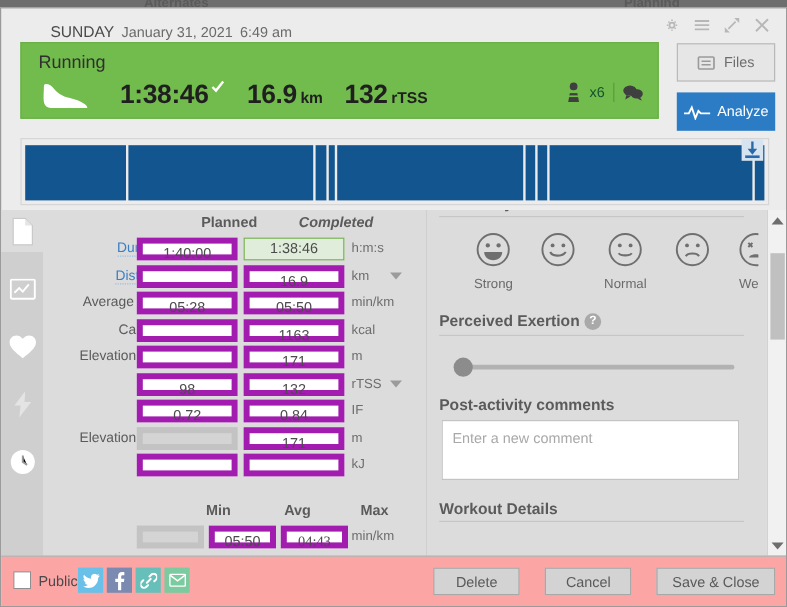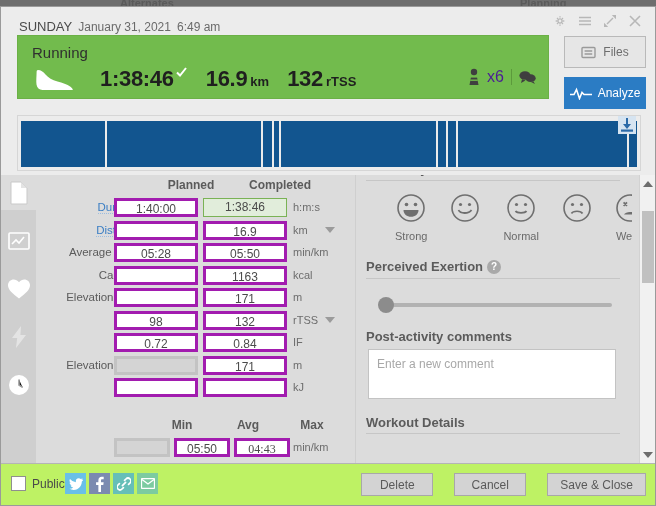--- a/index.html
+++ b/index.html
@@ -13,20 +13,21 @@
 
   
   .backdrop{position:absolute;inset:0;background:#6e6e6e;}
   .bg-tab{position:absolute;top:-3px;font-size:11px;font-weight:bold;color:#5a5a5a;}
 
   
   .modal{
     position:absolute;left:0;top:6px;width:656px;height:500px;
     background:#ececec;border:1px solid #9a9a9a;
     box-sizing:border-box;
+    padding-left:23px;
   }
 
   
   .hdr{position:relative;height:30px;}
   .hdr-date{position:absolute;left:18px;top:12px;font-size:13px;color:#4a4a4a;}
   .hdr-date .dow{font-size:13px;color:#4a4a4a;}
   .hdr-date .dt{font-size:12px;color:#6a6a6a;margin-left:6px;}
   .hdr-date .tm{font-size:12px;color:#6a6a6a;margin-left:6px;}
   .win-ctrls{position:absolute;right:12px;top:6px;display:flex;align-items:center;gap:9px;}
   .win-ctrls .ic{width:16px;height:16px;display:block;opacity:.55;}
@@ -38,21 +39,21 @@
     border:1px solid #6bb046;position:relative;
   }
   .sum-title{position:absolute;left:14px;top:8px;font-size:15px;color:#2f2f2f;}
   .shoe{position:absolute;left:16px;top:30px;width:54px;height:26px;}
   .sum-stats{position:absolute;left:82px;top:30px;display:flex;align-items:baseline;}
   .stat-big{font-size:22px;font-weight:bold;color:#1f1f1f;letter-spacing:-0.3px;}
   .stat-unit{font-size:13px;font-weight:bold;color:#1f1f1f;margin-left:3px;}
   .gap{width:18px;display:inline-block;}
   .chk{margin-left:1px;align-self:flex-start;}
   .sum-right{position:absolute;right:12px;top:32px;display:flex;align-items:center;gap:7px;}
-  .peak-x{font-size:16px;color:#4c1d95;}
+  .peak-x{font-size:12px;color:#14532d;}
   .vsep{width:1px;height:16px;background:#5c9a3c;display:inline-block;}
 
   
   .btn-files{
     position:absolute;right:9px;top:29px;width:82px;height:32px;
     background:#e6e6e6;border:1px solid #b9b9b9;box-sizing:border-box;
     display:flex;align-items:center;justify-content:center;gap:7px;
     font-size:12px;color:#6d6d6d;cursor:pointer;
   }
   .btn-analyze{
@@ -79,31 +80,31 @@
   .rail{position:absolute;left:0;top:0;width:35px;height:288px;background:#cfcfcf;}
   .rail-top{position:absolute;left:0;top:0;width:35px;height:35px;background:#dcdcdc;}
   .rail-btn{width:35px;height:48px;display:flex;align-items:center;justify-content:center;cursor:pointer;}
   .rail-btn svg{display:block;}
 
   
   .form{position:absolute;left:35px;top:0;width:319px;height:288px;overflow:hidden;background:#dcdcdc;}
   .thead{position:relative;height:22px;}
   .th{position:absolute;top:3px;font-size:12px;font-weight:bold;color:#5b5b5b;text-align:center;}
   .th.planned{left:113px;width:84px;}
-  .th.completed{left:202px;width:84px;}
+  .th.completed{left:202px;width:84px;font-style:italic;}
   .th.min{left:113px;width:66px;}
   .th.avg{left:181px;width:62px;}
   .th.max{left:245px;width:62px;}
 
   .row{position:relative;height:22.5px;}
   .rlabel{position:absolute;right:214px;top:4px;font-size:11.5px;color:#5b5b5b;white-space:nowrap;}
   .rlabel.link{color:#3a7ec4;border-bottom:1px dotted #9bbde0;cursor:pointer;}
   .cell{
     position:absolute;top:1px;height:19px;box-sizing:border-box;
-    background:#fff;border:3px solid #a21caf;
+    background:#fff;border:5px solid #a21caf;
     font-size:12px;color:#4b4b4b;text-align:center;line-height:17px;
   }
   .cell.p{left:78px;width:84px;}
   .cell.c{left:167px;width:84px;}
   .cell.dis{background:#d4d4d4;border-color:#c3c3c3;}
   .cell.hl{background:#e1eddb;border:1px solid #7ab255;}
   .cell.mn{left:78px;width:56px;}
   .cell.av{left:138px;width:56px;}
   .cell.mx{left:198px;width:56px;font-family:Liberation Serif, serif;}
   .unit{position:absolute;left:257px;top:4px;font-size:11px;color:#6d6d6d;}
@@ -134,21 +135,21 @@
   
   .sbar{position:absolute;right:0;top:0;width:16px;height:288px;background:#f1f1f1;border-left:1px solid #d2d2d2;box-sizing:border-box;}
   .sb-arrow{width:16px;height:17px;display:flex;align-items:center;justify-content:center;cursor:pointer;}
   .sb-arrow .tri{width:0;height:0;border-left:5px solid transparent;border-right:5px solid transparent;}
   .sb-up .tri{border-bottom:6px solid #6d6d6d;}
   .sb-dn{position:absolute;bottom:0;left:0;}
   .sb-dn .tri{border-top:6px solid #6d6d6d;}
   .sb-thumb{position:absolute;left:2px;top:36px;width:12px;height:72px;background:#c0c0c0;cursor:pointer;}
 
   
-  .footer{position:absolute;left:0;top:456px;width:654px;height:42px;background:#bef264;border-top:1px solid #b5b5b5;box-sizing:border-box;}
+  .footer{position:absolute;left:0;top:456px;width:654px;height:42px;background:#fca5a5;border-top:1px solid #b5b5b5;box-sizing:border-box;}
   .pub{position:absolute;left:10px;top:12px;display:flex;align-items:center;gap:6px;}
   .cbox{width:13px;height:13px;background:#fff;border:1px solid #8f8f8f;cursor:pointer;}
   .pub-lbl{font-size:12px;color:#4a4a4a;}
   .socials{position:absolute;left:64px;top:9px;display:flex;gap:3px;}
   .soc{width:21px;height:21px;display:flex;align-items:center;justify-content:center;cursor:pointer;}
   .soc.tw{background:#69c0e8;}
   .soc.fb{background:#7b8ab0;}
   .soc.lk{background:#66bfb8;}
   .soc.em{background:#7ccba0;}
   .fbtns{position:absolute;right:9px;top:9px;display:flex;gap:21px;}

